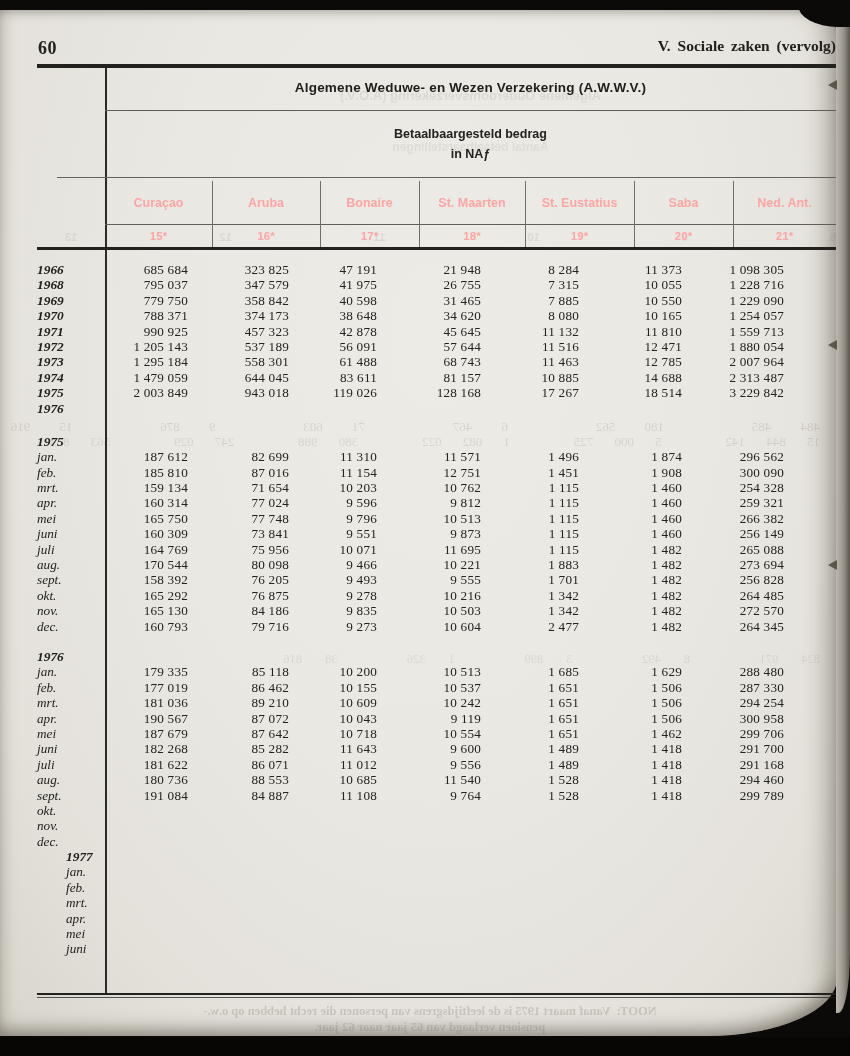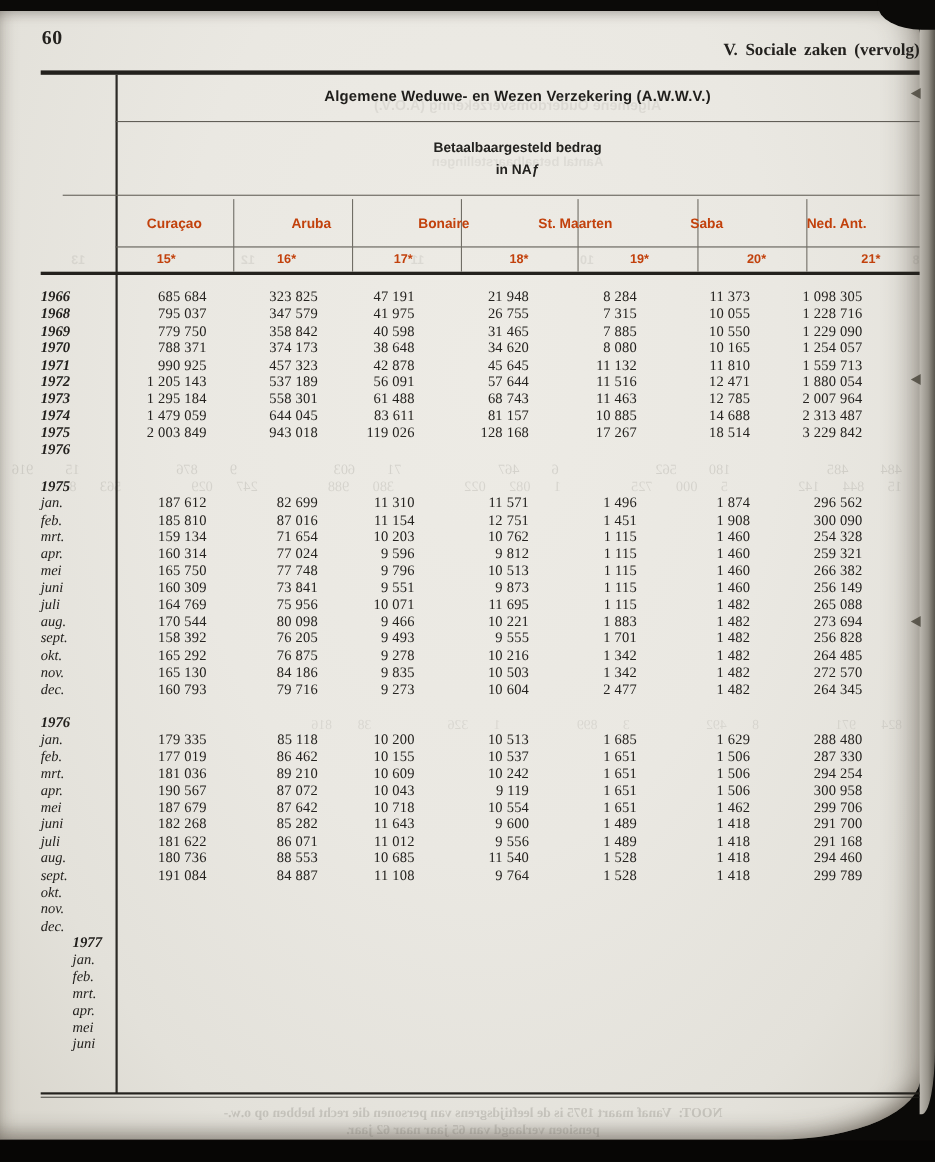--- a/index.html
+++ b/index.html
@@ -15,21 +15,21 @@
                    inset 0 8px 10px -6px rgba(0,0,0,.22);}
   #page-edge{position:absolute;left:836px;top:13px;width:14px;height:1000px;
         background:linear-gradient(90deg,#bdb9b1 0%,#97938a 55%,#5a564e 100%);
         border-bottom-right-radius:12px 60px;}
   #corner-top{position:absolute;left:798px;top:0;width:52px;height:27px;background:#0b0a08;
         border-bottom-left-radius:40px 22px;}
   #band-bottom{position:absolute;left:0;top:1037px;width:850px;height:19px;background:#070605;}
   .curl{position:absolute;width:0;height:0;border-top:5px solid transparent;
         border-bottom:5px solid transparent;border-right:9px solid #3f3b30;opacity:.75;filter:blur(.4px);}
   
-  #page-number{position:absolute;left:38px;top:24px;font-size:18px;font-weight:700;letter-spacing:.5px;}
+  #page-number{position:absolute;left:38px;top:38px;font-size:18px;font-weight:700;letter-spacing:.5px;}
   #section-title{position:absolute;left:380px;top:37px;width:456px;text-align:right;
         font-size:15.5px;font-weight:700;word-spacing:3px;}
   
   .rule{position:absolute;background:#23211d;}
   #rule-top{left:37px;top:64px;width:799px;height:4px;}
   #rule-title{left:105px;top:110px;width:731px;height:1px;background:#615e57;}
   #rule-sub{left:57px;top:177px;width:779px;height:1px;background:#66635b;}
   #rule-colnames{left:105px;top:224px;width:731px;height:1px;background:#615e57;}
   #rule-headbottom{left:37px;top:247px;width:799px;height:3px;}
   #rule-bottom1{left:37px;top:993px;width:799px;height:2px;}
@@ -37,21 +37,21 @@
   #rule-vertical{left:105px;top:68px;width:2px;height:926px;background:#2c2a26;}
   .hsep{position:absolute;top:181px;height:66px;width:1px;background:#716e66;}
   
   #table-title{position:absolute;left:105px;top:80px;width:731px;text-align:center;
         font-family:"Liberation Sans",sans-serif;font-size:13.5px;font-weight:700;
         letter-spacing:.2px;color:#1f1e1b;}
   .subtitle{position:absolute;left:105px;width:731px;text-align:center;
         font-family:"Liberation Sans",sans-serif;font-size:12.5px;font-weight:700;color:#23221f;}
   #subtitle-1{top:127px;} #subtitle-2{top:147px;}
   .hrow{position:absolute;left:105px;width:731px;display:flex;
-        font-family:"Liberation Sans",sans-serif;font-weight:700;color:#c2410c;gap:17px;}
+        font-family:"Liberation Sans",sans-serif;font-weight:700;color:#fca5a5;}
   #col-names{top:182px;height:42px;line-height:42px;font-size:12.5px;}
   #col-numbers{top:226px;height:21px;line-height:21px;font-size:11.5px;}
   .hrow .hcell{box-sizing:border-box;text-align:center;padding:0;}
   
   .c0{width:107px;padding-right:2px;}  .c1{width:108px;padding-right:9px;}
   .c2{width:99px;padding-right:20px;}  .c3{width:106px;padding-right:22px;}
   .c4{width:109px;padding-right:33px;} .c5{width:99px;padding-right:29px;}
   .c6{width:103px;padding-right:30px;}
   
   #table-body{position:absolute;left:0;top:262px;width:836px;}
@@ -117,20 +117,21 @@
   <div class="hsep" style="left:733px;"></div>
 
   <div id="table-title">Algemene Weduwe- en Wezen Verzekering (A.W.W.V.)</div>
   <div class="subtitle" id="subtitle-1">Betaalbaargesteld bedrag</div>
   <div class="subtitle" id="subtitle-2">in NAƒ</div>
   <div class="hrow" id="col-names">
       <div class="hcell c0">Curaçao</div>
       <div class="hcell c1">Aruba</div>
       <div class="hcell c2">Bonaire</div>
       <div class="hcell c3">St. Maarten</div>
+      <div class="hcell c4">St. Eustatius</div>
       <div class="hcell c5">Saba</div>
       <div class="hcell c6">Ned. Ant.</div>
     </div>
   <div class="hrow" id="col-numbers">
       <div class="hcell c0">15*</div>
       <div class="hcell c1">16*</div>
       <div class="hcell c2">17*</div>
       <div class="hcell c3">18*</div>
       <div class="hcell c4">19*</div>
       <div class="hcell c5">20*</div>

